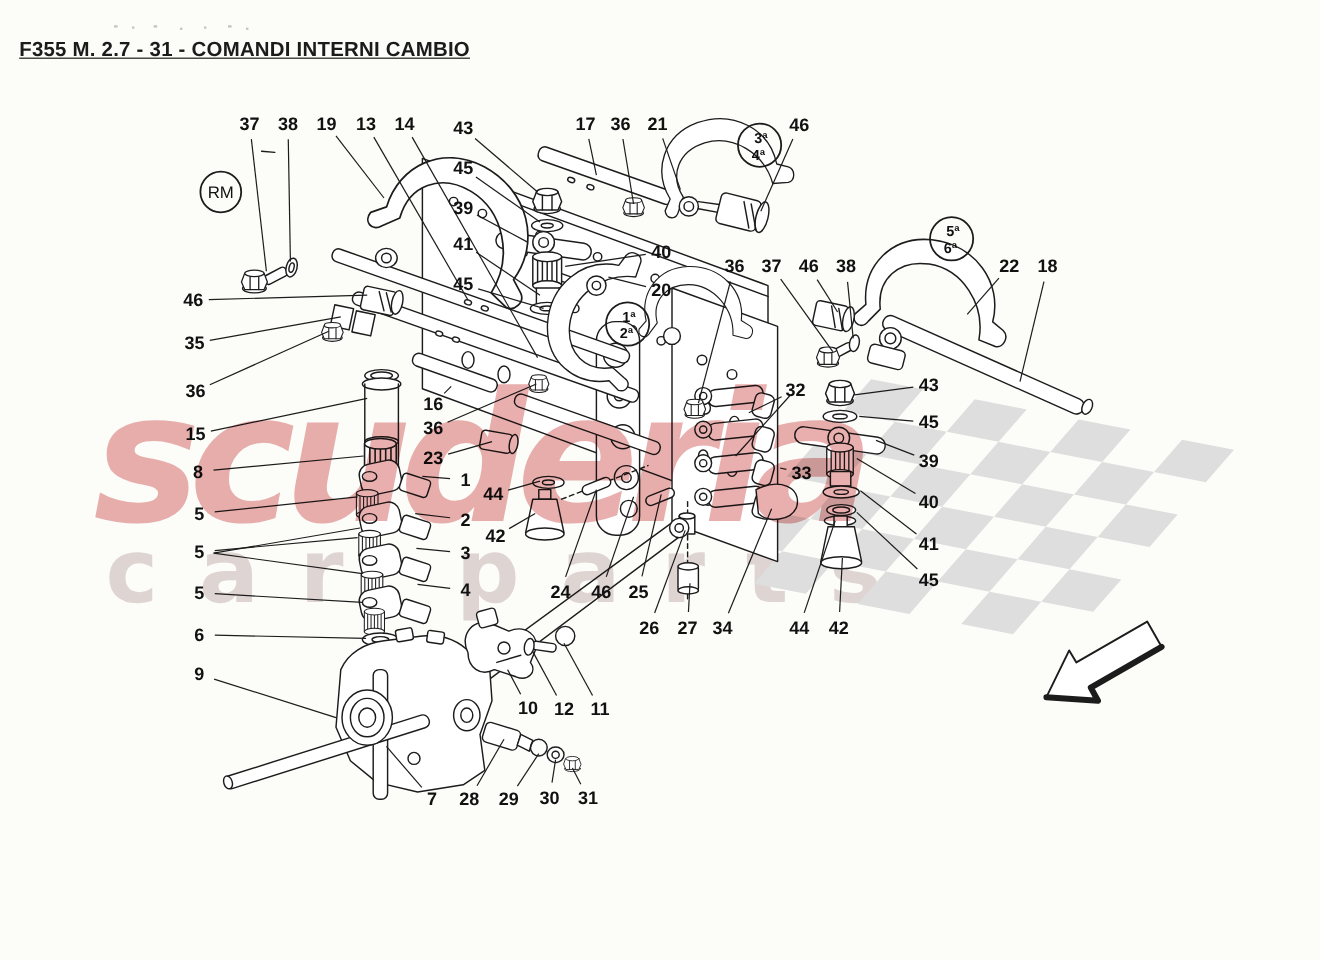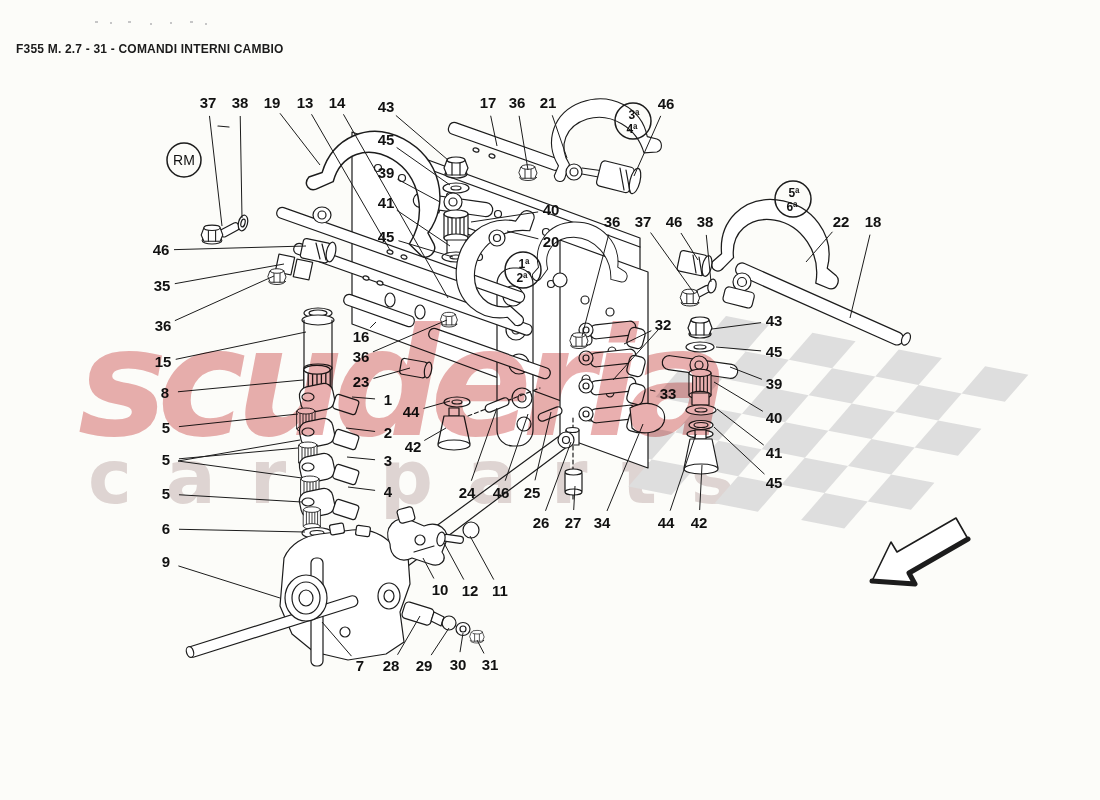--- a/index.html
+++ b/index.html
@@ -1,19 +1,19 @@
 <!DOCTYPE html>
 <html><head>
 <meta charset="utf-8">
 <style>
   html,body{margin:0;padding:0;background:#ffffff;}
   #canvas{position:relative;width:1100px;height:800px;background:#fcfcf9;overflow:hidden;
           font-family:"Liberation Sans","DejaVu Sans",sans-serif;}
-  #page-title{position:absolute;left:16px;top:42px;font-size:12px;font-weight:bold;
-              color:#1b1b1b;letter-spacing:.2px;}
+  #page-title{position:absolute;left:16px;top:32px;font-size:17px;font-weight:bold;
+              color:#1b1b1b;letter-spacing:.2px;text-decoration:underline;}
   #art{position:absolute;left:0;top:0;}
   .wm{position:absolute;pointer-events:none;white-space:nowrap;font-weight:bold;}
   #wm-brand{left:78px;top:296px;font-size:150px;letter-spacing:-10px;
             mix-blend-mode:multiply;font-family:"DejaVu Sans","Liberation Sans",sans-serif;font-style:italic;}
   #wm-sub{left:88px;top:434px;font-size:74px;letter-spacing:34px;
           mix-blend-mode:multiply;font-family:"DejaVu Sans","Liberation Sans",sans-serif;}
 </style>
 </head>
 <body>
 

